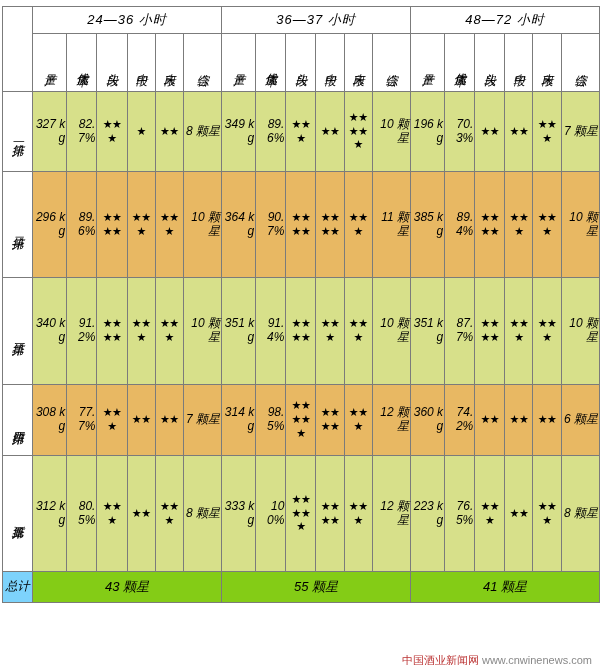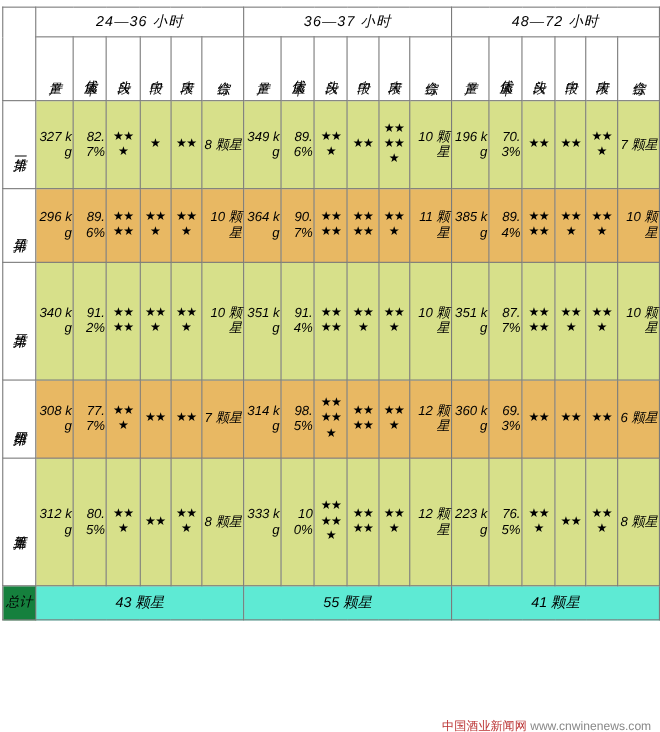--- a/index.html
+++ b/index.html
@@ -59,22 +59,22 @@
   .orange{background:#e8b863;}
   .stars{
     font-size:11px;
     line-height:1.25;
     word-break:break-all;
     padding:2px 1px;
     letter-spacing:-0.5px;
   }
   .num{font-size:12px;padding:2px 1px;word-break:break-all;text-align:right;}
   
-  .total-lab{background:#15803d;height:30px;font-size:12px;text-align:center;}
-  .total-cell{background:#5eead4;height:30px;font-size:13px;margin-left:48px;}
+  .total-lab{background:#7dd3fc;height:30px;font-size:12px;text-align:center;}
+  .total-cell{background:#84cc16;height:30px;font-size:13px;margin-left:48px;}
   .watermark{
     position:absolute;
     right:8px;
     bottom:3px;
     font-size:11px;
     color:#888;
     letter-spacing:0px;
     white-space:nowrap;
   }
   .wm-red{color:#b33;}
@@ -158,21 +158,21 @@
       <td class="green num">10 颗星</td>
 
       <td class="green num">196 kg</td>
       <td class="green num">70.3%</td>
       <td class="green stars">★★</td>
       <td class="green stars">★★</td>
       <td class="green stars">★★★</td>
       <td class="green num">7 颗星</td>
     </tr>
 
-    <tr style="height:67px">
+    <tr style="height:106px">
       <td class="rowlab"><span class="vtext">第二排</span></td>
       <td class="orange num">296 kg</td>
       <td class="orange num">89.6%</td>
       <td class="orange stars">★★★★</td>
       <td class="orange stars">★★★</td>
       <td class="orange stars">★★★</td>
       <td class="orange num">10 颗星</td>
 
       <td class="orange num">364 kg</td>
       <td class="orange num">90.7%</td>
@@ -223,21 +223,21 @@
       <td class="orange num">7 颗星</td>
 
       <td class="orange num">314 kg</td>
       <td class="orange num">98.5%</td>
       <td class="orange stars">★★★★★</td>
       <td class="orange stars">★★★★</td>
       <td class="orange stars">★★★</td>
       <td class="orange num">12 颗星</td>
 
       <td class="orange num">360 kg</td>
-      <td class="orange num">69.3%</td>
+      <td class="orange num">74.2%</td>
       <td class="orange stars">★★</td>
       <td class="orange stars">★★</td>
       <td class="orange stars">★★</td>
       <td class="orange num">6 颗星</td>
     </tr>
 
     <tr style="height:116px">
       <td class="rowlab"><span class="vtext">第五排</span></td>
       <td class="green num">312 kg</td>
       <td class="green num">80.5%</td>

